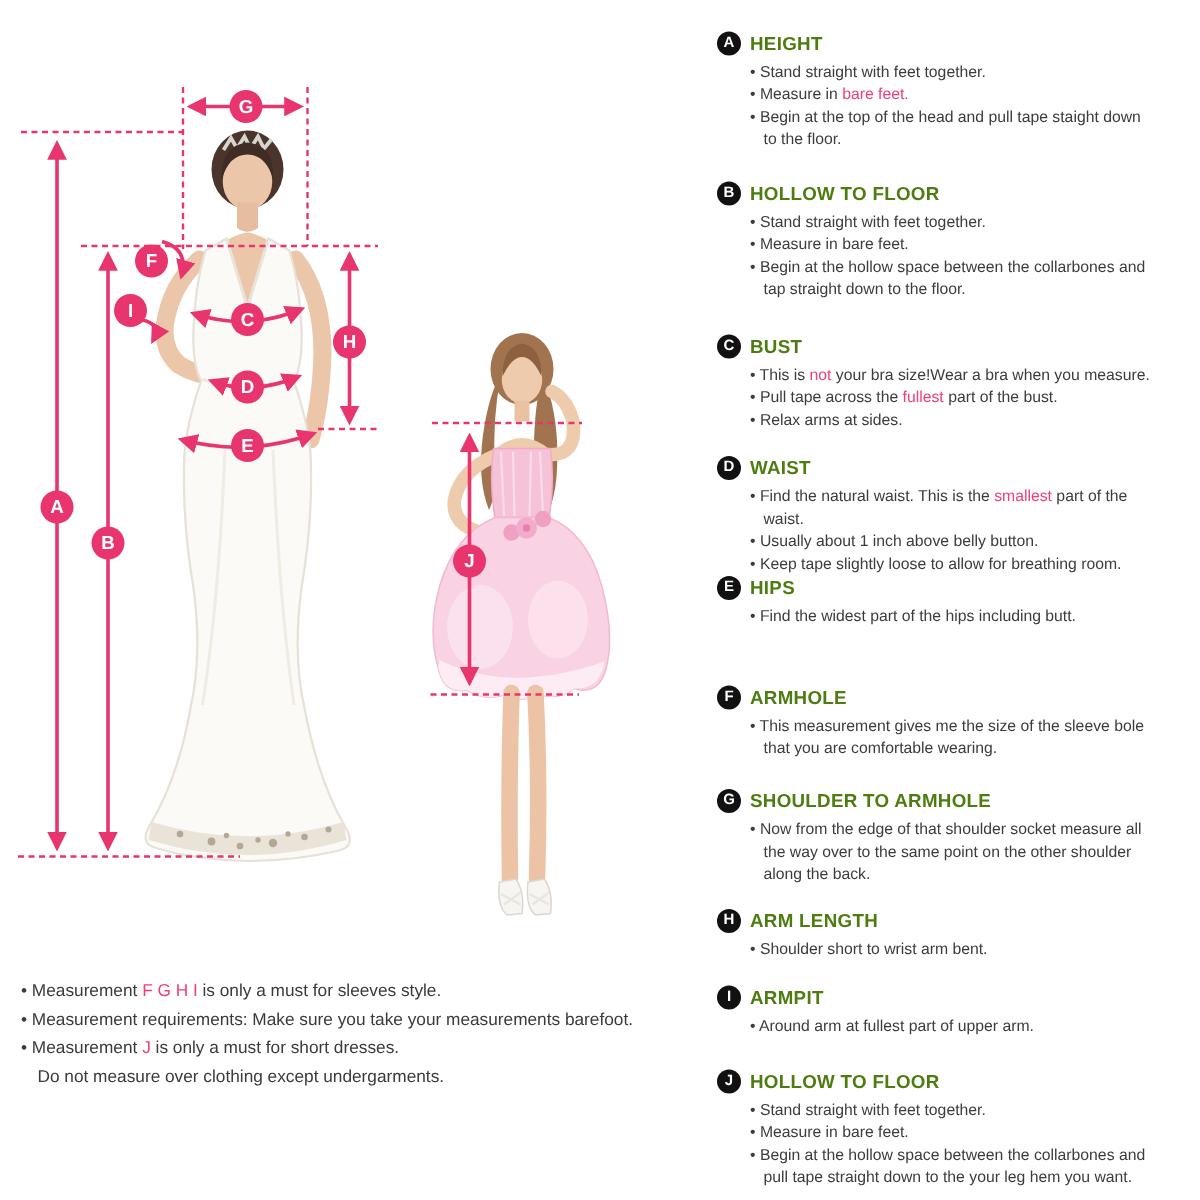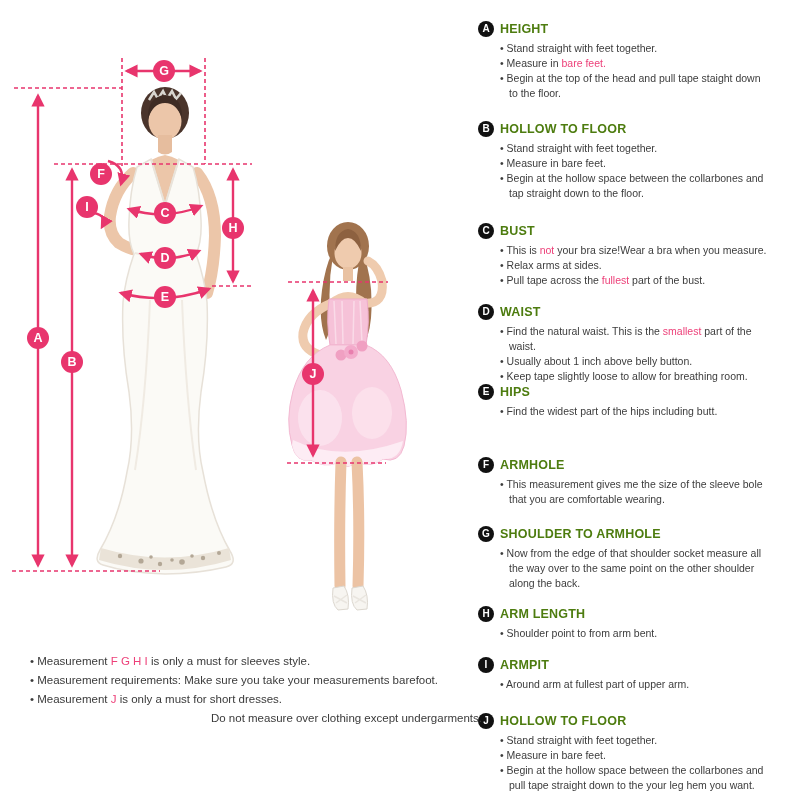--- a/index.html
+++ b/index.html
@@ -15,24 +15,24 @@
   .sec-head{display:flex;align-items:center;gap:6px;height:17px;}
   .badge{width:16px;height:16px;border-radius:50%;background:#111111;color:#ffffff;
          font-size:10px;font-weight:bold;line-height:16px;text-align:center;flex:0 0 16px;}
   .sec-title{font-size:12.5px;font-weight:bold;color:#4d7c0f;letter-spacing:.2px;}
   ul.bullets{margin:4px 0 0 22px;padding:0;list-style:none;width:272px;}
   .bullets li{font-size:10.5px;line-height:15px;color:#3c3c3c;
               padding-left:9px;text-indent:-9px;}
   .bullets li::before{content:"• ";}
   .hot{color:#ed4079;}
   
-  .notes{position:absolute;left:30px;top:652px;width:452px;}
+  .notes{position:absolute;left:14px;top:652px;width:452px;}
   .note{font-size:11.5px;line-height:19px;color:#3a3a3a;padding-left:11px;text-indent:-11px;}
   .note::before{content:"• ";}
-  .note.no-bullet{padding-left:11px;text-indent:0;text-align:right;}
+  .note.no-bullet{padding-left:11px;text-indent:0;}
   .note.no-bullet::before{content:"";}
 </style>
 </head>
 <body>
 
 <div class="page">
 
   <svg class="fig" width="470" height="660" viewBox="0 0 470 660">
     <defs>
       <marker id="mA" viewBox="0 0 10 10" refX="8" refY="5" markerWidth="5.5" markerHeight="5.5" orient="auto-start-reverse">
@@ -162,22 +162,22 @@
     </ul>
   </div>
 
   <div class="sec" style="top:222px">
     <div class="sec-head">
         <span class="badge">C</span>
       <span class="sec-title">BUST</span>
       </div>
     <ul class="bullets">
       <li><span>This is </span><span class="hot">not</span><span> your bra size!Wear a bra when you measure.</span></li>
+      <li><span>Pull tape across the </span><span class="hot">fullest</span><span> part of the bust.</span></li>
       <li><span>Relax arms at sides.</span></li>
-      <li><span>Pull tape across the </span><span class="hot">fullest</span><span> part of the bust.</span></li>
     </ul>
   </div>
 
   <div class="sec" style="top:303px">
     <div class="sec-head">
         <span class="badge">D</span>
       <span class="sec-title">WAIST</span>
       </div>
     <ul class="bullets">
       <li><span>Find the natural waist. This is the </span><span class="hot">smallest</span><span> part of the waist.</span></li>
@@ -215,21 +215,21 @@
       <li><span>Now from the edge of that shoulder socket measure all the way over to the same point on the other shoulder along the back.</span></li>
     </ul>
   </div>
 
   <div class="sec" style="top:605px">
     <div class="sec-head">
         <span class="badge">H</span>
       <span class="sec-title">ARM LENGTH</span>
       </div>
     <ul class="bullets">
-      <li><span>Shoulder point to from arm bent.</span></li>
+      <li><span>Shoulder short to wrist arm bent.</span></li>
     </ul>
   </div>
 
   <div class="sec" style="top:656px">
     <div class="sec-head">
         <span class="badge">I</span>
       <span class="sec-title">ARMPIT</span>
       </div>
     <ul class="bullets">
       <li><span>Around arm at fullest part of upper arm.</span></li>

